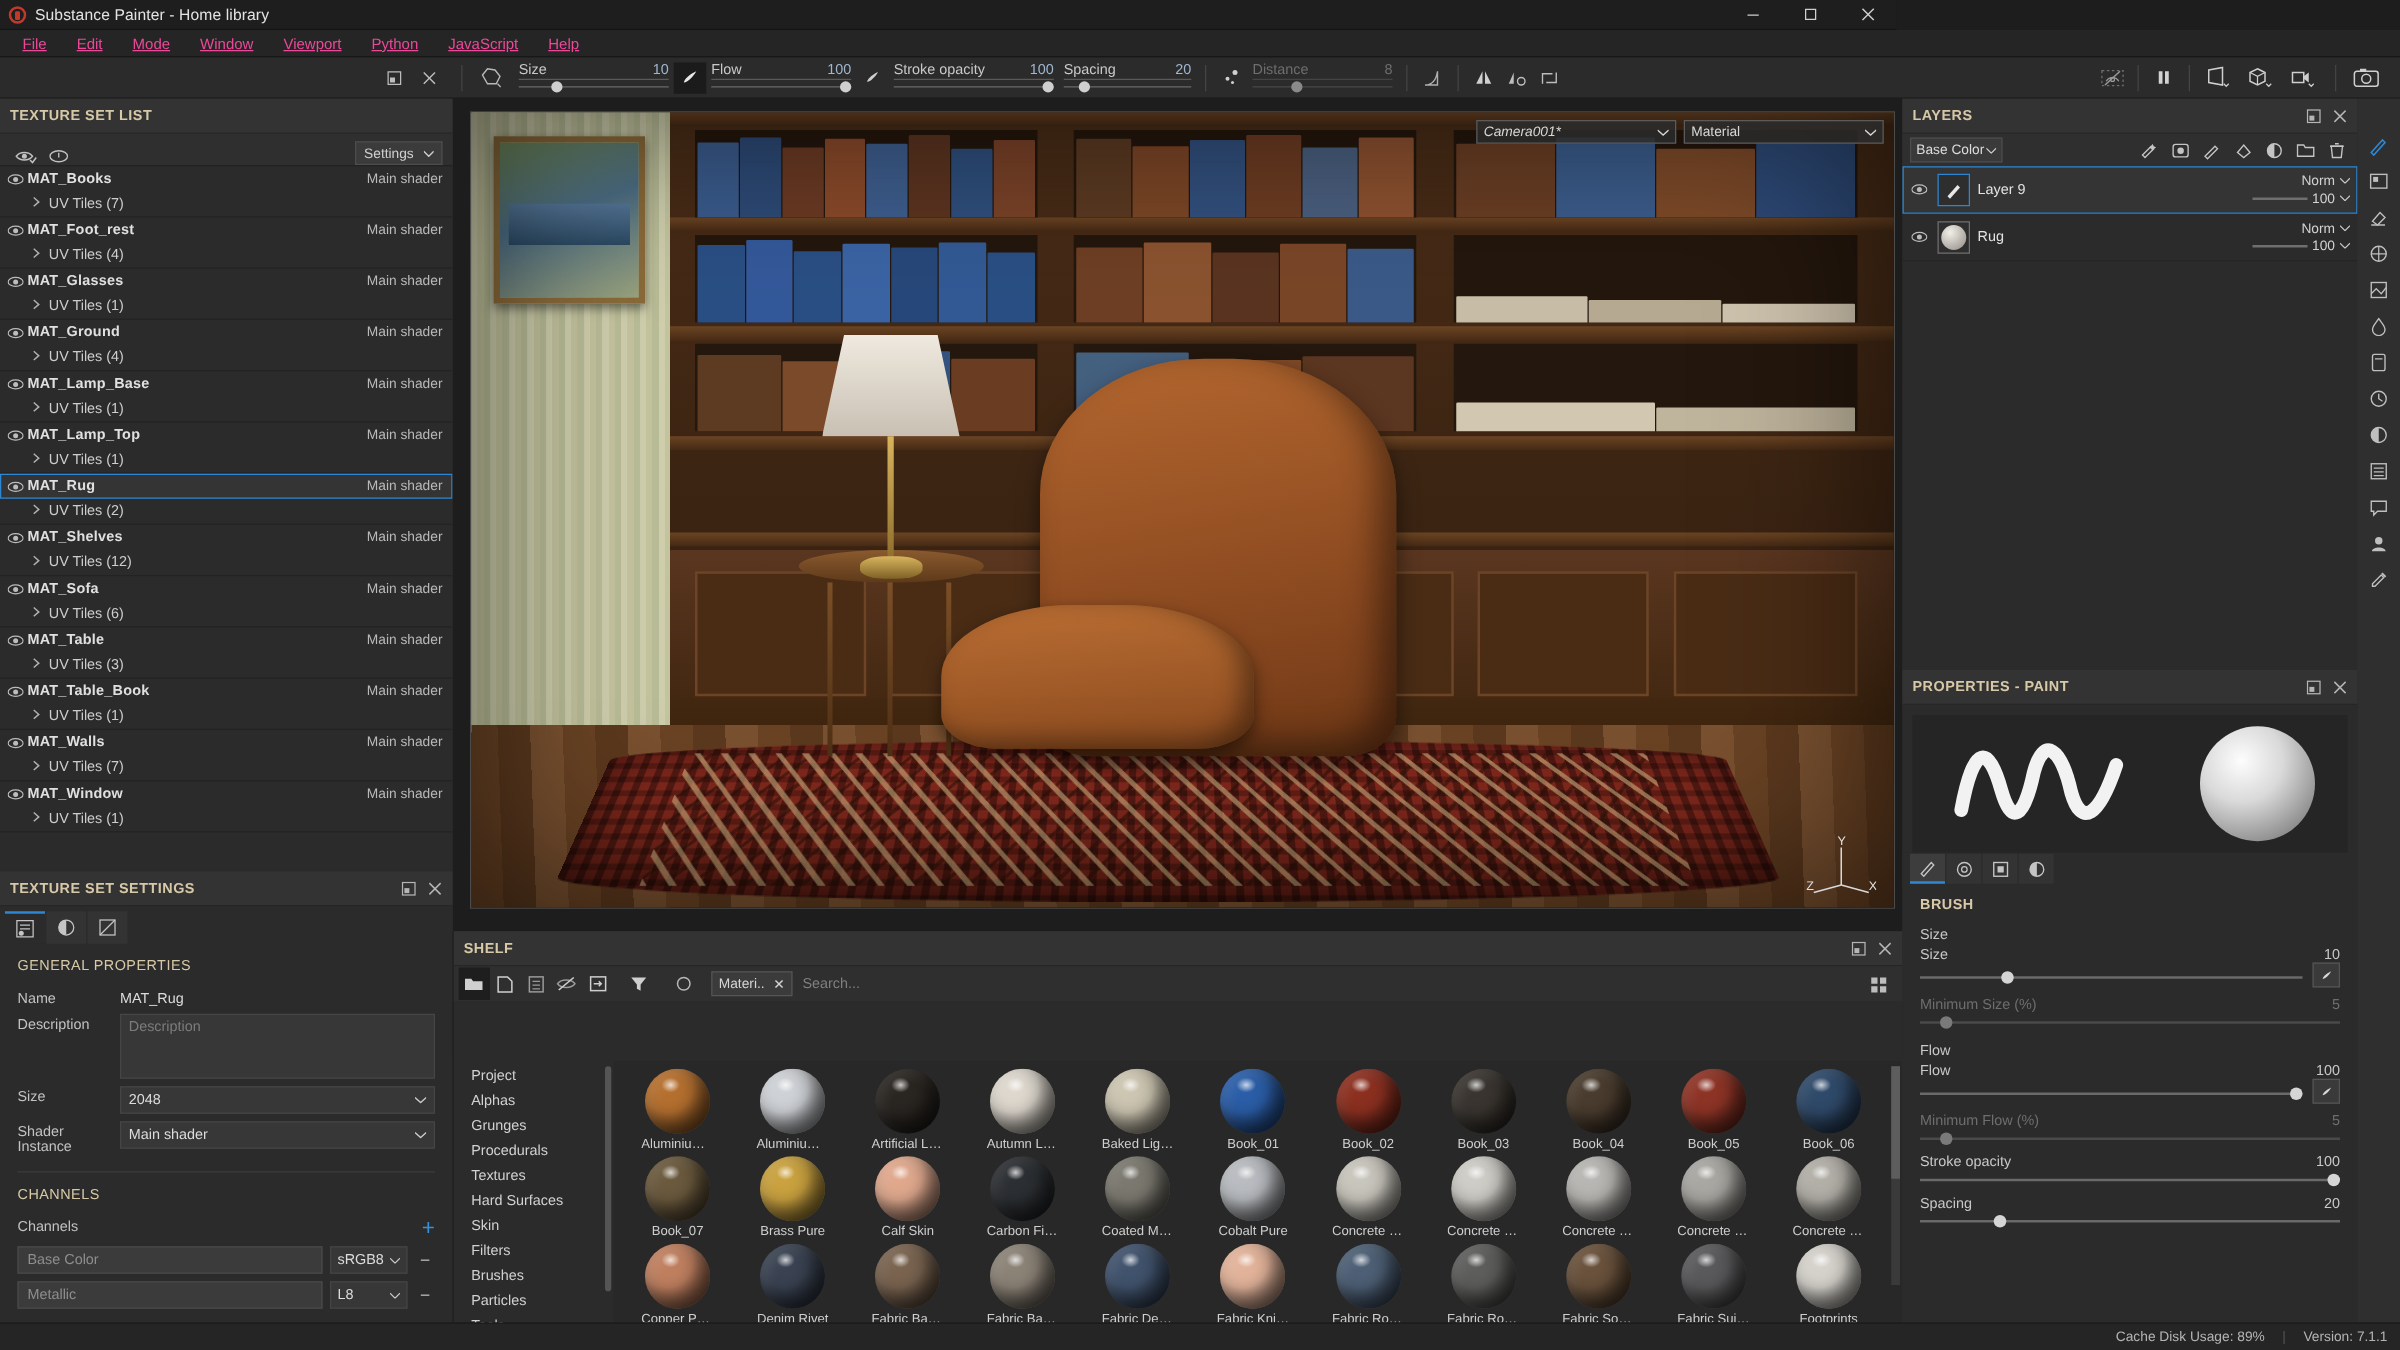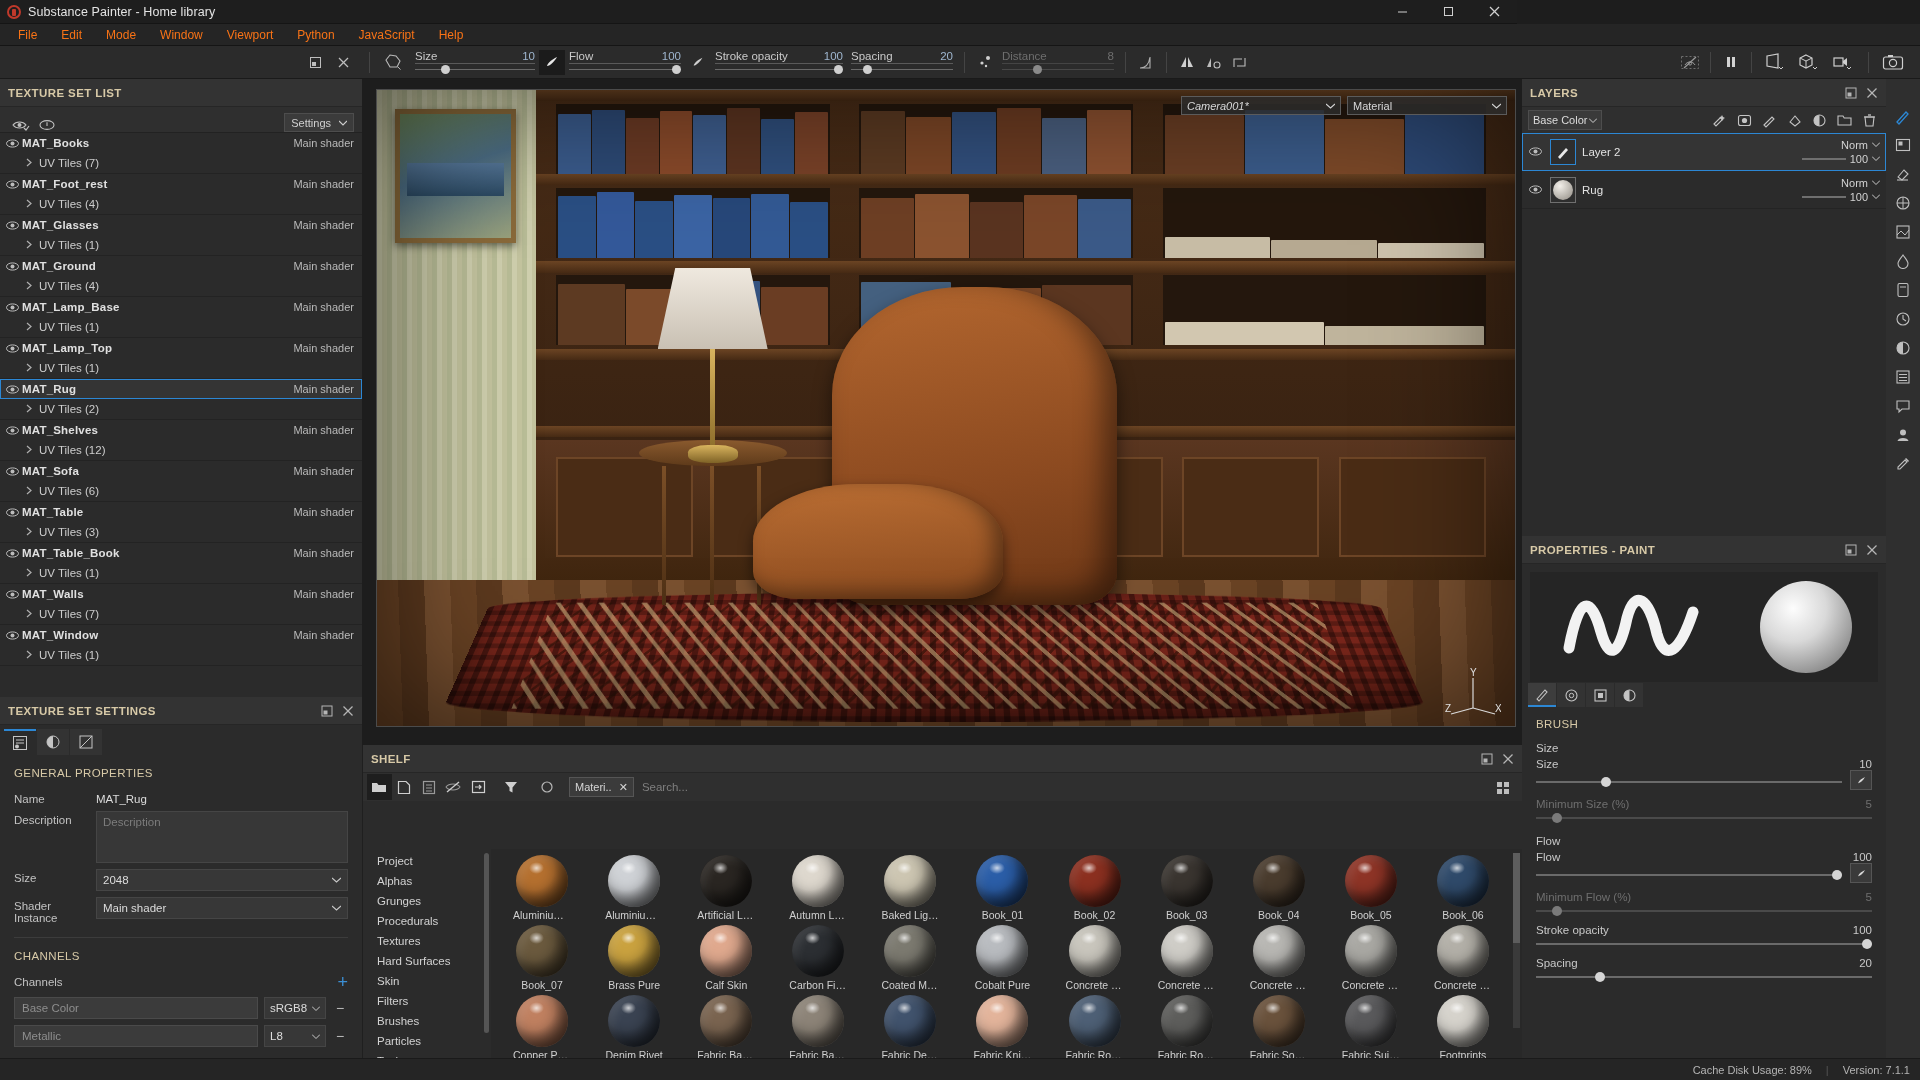--- a/index.html
+++ b/index.html
@@ -34,21 +34,21 @@
     color: #d0d0d0; font-size: 13px; line-height: 1;
   }
 
   
   .menubar {
     position: absolute; left: 0; top: 24px; width: 1920px; height: 22px;
     background: #252525; display: flex; align-items: center; padding-left: 6px;
     border-bottom: 1px solid #151515;
   }
   .menu-item {
-    padding: 3px 12px; font-size: 12px; color: #f97316; border-radius: 2px;
+    padding: 3px 12px; font-size: 12px; color: #ec4899; border-radius: 2px; text-decoration: underline;
   }
 
   
   .toolbar {
     position: absolute; left: 0; top: 46px; width: 1920px; height: 33px;
     background: #2b2b2b; display: flex; align-items: center;
     border-bottom: 1px solid #1a1a1a;
   }
   .tb-sep { width: 1px; height: 21px; background: #444; margin: 0 7px; flex: none; }
   .tb-ico {
@@ -344,21 +344,21 @@
   .brush-dot {
     width: 92px; height: 92px; border-radius: 50%;
     background: radial-gradient(circle at 36% 30%, #fdfdfd 0%, #d9d9d9 38%, #8e8e8e 78%, #6d6d6d 100%);
   }
   .props-tabs { height: 26px; display: flex; align-items: center; padding-left: 6px; gap: 1px; background: #2b2b2b; }
   .pt {
     width: 28px; height: 24px; display: flex; align-items: center; justify-content: center; color: #c4c4c4;
     background: #333;
   }
   .pt.active { background: #3d3d3d; border-bottom: 2px solid #2c87d4; }
-  .pp-sect { font-size: 11.5px; font-weight: normal; color: #d7c9a7; padding: 10px 0 6px 14px; letter-spacing: .4px; }
+  .pp-sect { font-size: 11.5px; font-weight: bold; color: #d7c9a7; padding: 10px 0 6px 14px; letter-spacing: .4px; }
   .pp-group { font-size: 11.5px; color: #c8c8c8; padding: 6px 0 2px 14px; }
   .pp-row { padding: 2px 14px 6px 14px; }
   .pp-top { display: flex; align-items: baseline; }
   .pp-name { font-size: 11.5px; color: #c8c8c8; }
   .pp-val { margin-left: auto; font-size: 11.5px; color: #c8c8c8; }
   .pp-slider { position: relative; height: 10px; margin-top: 3px; }
   .pp-slider .trk { position: absolute; left: 0; right: 0; top: 4px; height: 2px; background: #6a6a6a; }
   .pp-slider .kn { position: absolute; top: 0; width: 10px; height: 10px; border-radius: 50%; background: #d5d5d5; }
   .pp-row.dim .pp-name, .pp-row.dim .pp-val { color: #6e6e6e; }
   .pp-row.dim .pp-slider .trk { background: #4a4a4a; }
@@ -1477,21 +1477,21 @@
               <svg width="13" height="11" viewBox="0 0 13 11">
                 <ellipse cx="6.5" cy="5.5" rx="6" ry="3.6" fill="none" stroke="#bcbcbc" stroke-width="1"></ellipse>
                 <circle cx="6.5" cy="5.5" r="2" fill="#bcbcbc"></circle>
               </svg>
             </span>
             <div class="layer-thumb sel">
               <svg width="16" height="16" viewBox="0 0 16 16">
                 <path d="M3 13 L11 4 L13 6 L5 15 Z" fill="#e8e8e8"></path>
               </svg>
             </div>
-            <span class="layer-name">Layer 2</span>
+            <span class="layer-name">Layer 9</span>
             <span class="layer-meta">
               <span class="blend">
                 <span>Norm</span>
                 <svg width="8" height="5" viewBox="0 0 8 5">
                   <path d="M0 .5 L4 4.5 L8 .5" fill="none" stroke="#c9c9c9"></path>
                 </svg>
               </span>
               <span class="opacity-row">
                 <span class="opacity-bar"></span>
                 <span class="opacity-val">100</span>

